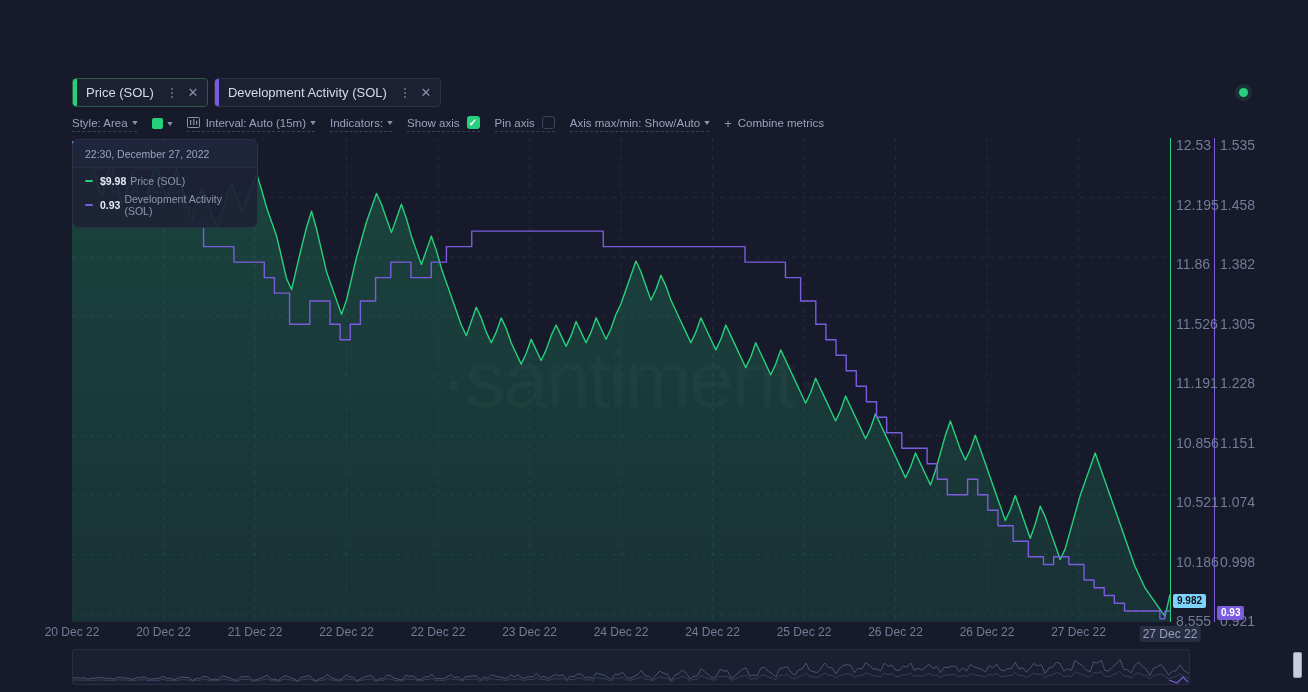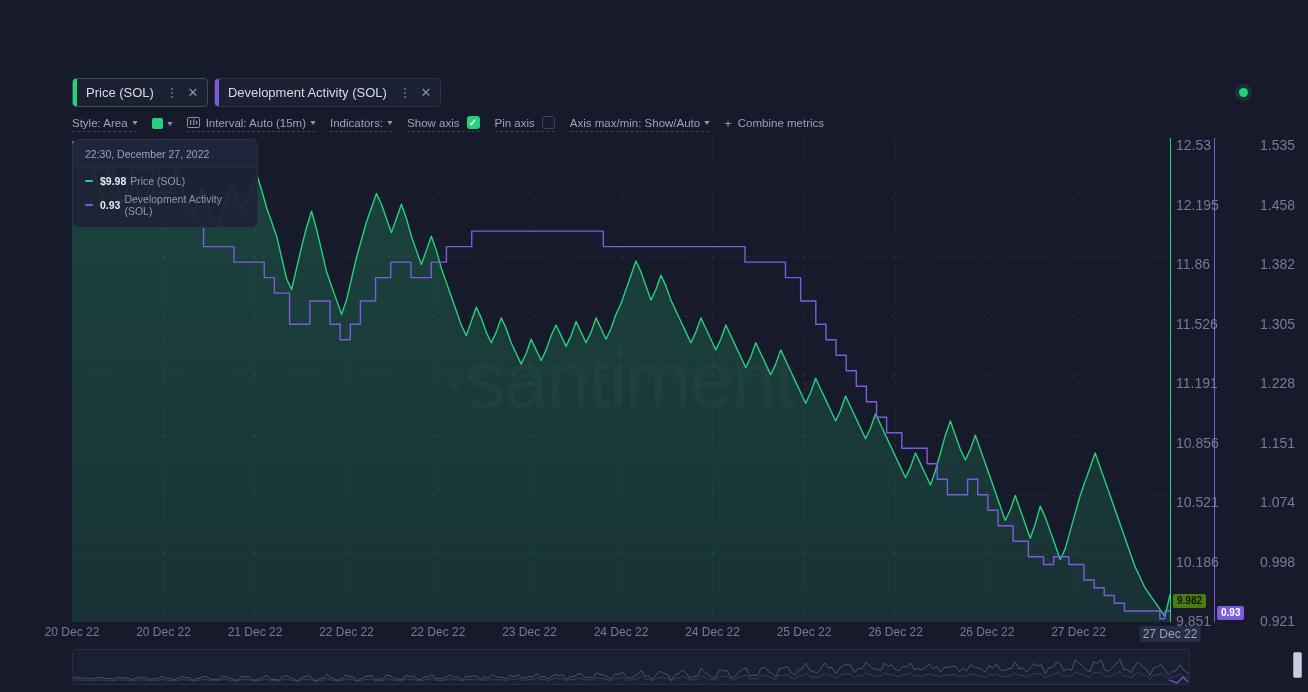--- a/index.html
+++ b/index.html
@@ -59,26 +59,26 @@
 
   .axis-line { position: absolute; top: 138px; width: 1px; height: 484px; }
   #axis-green { left: 1170px; background: #26d07c; }
   #axis-purple { left: 1214px; background: #7c5cde; }
 
   .ytick {
     position: absolute; font-size: 14px; color: #737b97;
     white-space: nowrap; line-height: 1;
   }
   .ytick.g { left: 1176px; }
-  .ytick.p { left: 1220px; margin-left: 40px; }
+  .ytick.p { left: 1220px; }
   .ybadge {
     position: absolute; font-size: 10px; color: #10141f; font-weight: bold;
     padding: 2px 4px; border-radius: 2px; line-height: 1; white-space: nowrap;
   }
-  #badge-green { left: 1173px; top: 594px; background: #4d7c0f; }
+  #badge-green { left: 1173px; top: 594px; background: #7dd3fc; }
   #badge-purple { left: 1217px; top: 606px; background: #7c5cde; color: #fff; }
 
   .xtick {
     position: absolute; top: 626px; font-size: 12px; color: #737b97;
     transform: translateX(-50%); white-space: nowrap; line-height: 1;
   }
   .xtick.hl { background: #272d42; padding: 2px 3px; border-radius: 2px; color: #98a0bb; }
 
   
   #tooltip {
@@ -229,21 +229,21 @@
 
   <div id="yticks-green">
       <div class="ytick g" style="top: 138px;">12.53</div>
       <div class="ytick g" style="top: 197.5px;">12.195</div>
       <div class="ytick g" style="top: 257px;">11.86</div>
       <div class="ytick g" style="top: 316.5px;">11.526</div>
       <div class="ytick g" style="top: 376px;">11.191</div>
       <div class="ytick g" style="top: 435.5px;">10.856</div>
       <div class="ytick g" style="top: 495px; text-align: right;">10.521</div>
       <div class="ytick g" style="top: 554.5px;">10.186</div>
-      <div class="ytick g" style="top: 614px;">9.851</div>
+      <div class="ytick g" style="top: 614px;">8.555</div>
     </div>
   <div id="yticks-purple">
       <div class="ytick p" style="top: 138px;">1.535</div>
       <div class="ytick p" style="top: 197.5px;">1.458</div>
       <div class="ytick p" style="top: 257px;">1.382</div>
       <div class="ytick p" style="top: 316.5px;">1.305</div>
       <div class="ytick p" style="top: 376px;">1.228</div>
       <div class="ytick p" style="top: 435.5px;">1.151</div>
       <div class="ytick p" style="top: 495px;">1.074</div>
       <div class="ytick p" style="top: 554.5px;">0.998</div>

